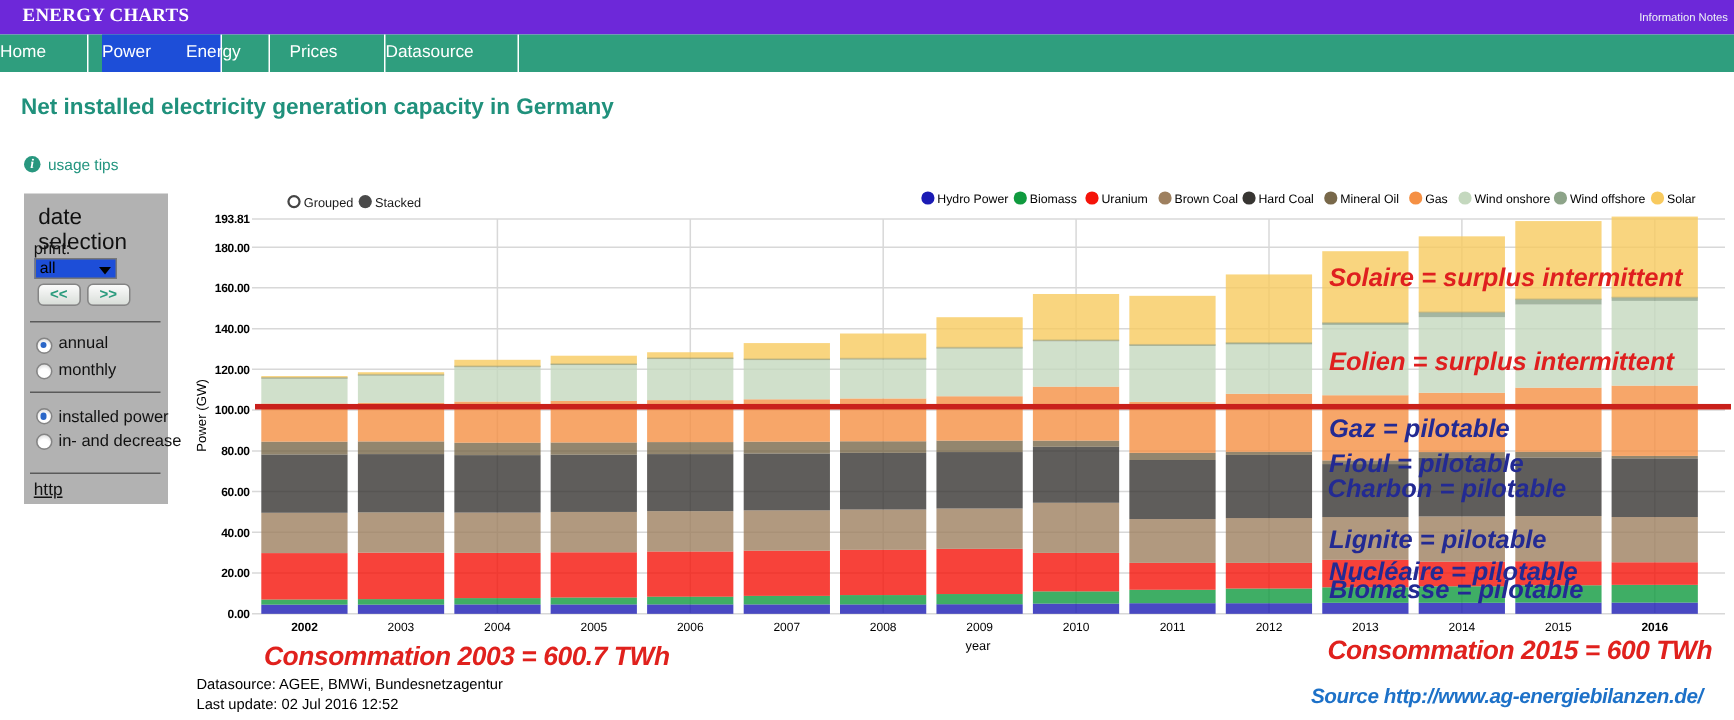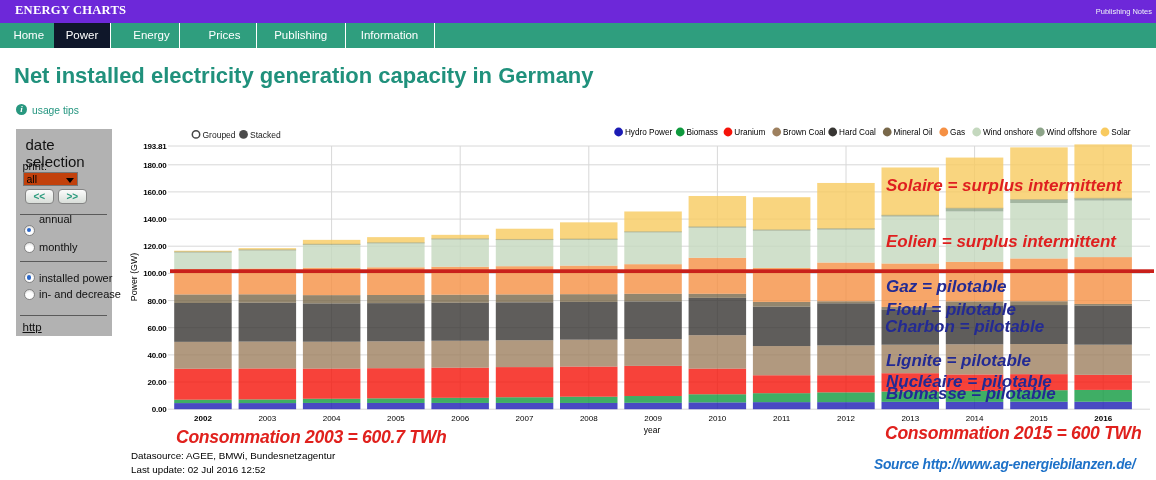--- a/index.html
+++ b/index.html
@@ -3,31 +3,31 @@
 <style>
 *{margin:0;padding:0;box-sizing:border-box}
 html,body{width:1156px;height:480px;overflow:hidden;background:#fff;
  font-family:"Liberation Sans",sans-serif}
 #hdr{position:absolute;left:0;top:0;width:1156px;height:23px;background:#6d28d9}
 #hdr .t{position:absolute;left:15px;top:3px;color:#fff;
  font-family:"Liberation Serif",serif;font-weight:bold;font-size:12.6px;letter-spacing:0.2px}
 #hdr .p{position:absolute;right:4px;top:7px;color:#eef4f6;font-size:7.5px}
 #nav{position:absolute;left:0;top:23px;width:1156px;height:25px;background:#2f9e7e}
 #nav div{position:absolute;top:0;height:25px;border-right:1px solid #fff;
- color:#fff;font-size:11.5px;text-align:center;line-height:25px}
-#title{position:absolute;left:14px;top:63px;color:#20917c;font-size:22px;font-weight:bold}
+ color:#fff;font-size:11.5px;text-align:left;line-height:25px}
+#title{position:absolute;left:14px;top:63px;color:#20917c;font-size:15px;font-weight:bold}
 #utip{position:absolute;left:16px;top:104px}
 #utip .ic{position:absolute;left:0;top:0;width:11px;height:11px;border-radius:50%;
  background:#28977f;color:#fff;font-family:"Liberation Serif",serif;font-style:italic;
  font-weight:bold;font-size:9px;text-align:center;line-height:11px}
 #utip .tx{position:absolute;left:16px;top:0.5px;color:#23957f;font-size:10.3px;font-weight:normal;white-space:nowrap}
 #sb{position:absolute;left:15.5px;top:129px;width:96px;height:207px;background:#b2b2b2}
 #sb .ds{position:absolute;left:10px;top:7px;font-size:15px;font-weight:normal;color:#111}
 #sb .yr{position:absolute;left:7px;top:31px;font-size:11px;color:#111}
-#sel{position:absolute;left:7px;top:43px;width:55px;height:14px;background:#c2410c;
+#sel{position:absolute;left:7px;top:43px;width:55px;height:14px;background:#1d4ed8;
  border:1px solid #777;font-size:10.5px;line-height:13px;padding-left:3px}
 #sel .ar{position:absolute;right:3px;top:5px;width:0;height:0;
  border-left:4.5px solid transparent;border-right:4.5px solid transparent;border-top:5px solid #000}
 .btn{position:absolute;top:60px;width:29.5px;height:15px;border:1px solid #858585;border-radius:4px;
  background:linear-gradient(#fbfbfb,#d9ded9);color:#2a9b7d;font-weight:bold;font-size:10px;
  text-align:center;line-height:14px}
 #sb hr{position:absolute;left:4px;width:87px;border:none;border-top:1px solid #5a5a5a}
 .rad{position:absolute;width:11px;height:11px;border-radius:50%;background:radial-gradient(circle at 50% 70%,#fff 45%,#dcdcdc 85%,#c2c2c2);border:1px solid #858585}
 .rad.on::after{content:"";position:absolute;left:2.4px;top:2.4px;width:4.6px;height:4.6px;
  border-radius:50%;background:#2a66c8}
@@ -282,44 +282,43 @@
 <text x="886" y="386.5" font-size="17" font-weight="bold" font-style="italic" fill="#232a93">Nucléaire = pilotable</text>
 <text x="886" y="398.8" font-size="17" font-weight="bold" font-style="italic" fill="#232a93">Biomasse = pilotable</text>
 <text x="176" y="443.2" font-size="17.6" font-weight="bold" font-style="italic" fill="#e0211d" letter-spacing="-0.3">Consommation 2003 = 600.7 TWh</text>
 <text x="885" y="439.2" font-size="17.6" font-weight="bold" font-style="italic" fill="#e0211d" letter-spacing="-0.3">Consommation 2015 = 600 TWh</text>
 <text x="874" y="468.8" font-size="13.8" font-weight="bold" font-style="italic" fill="#1d71c8" letter-spacing="-0.3">Source http://www.ag-energiebilanzen.de/</text>
 <text x="131" y="459" font-size="9.8" fill="#000">Datasource: AGEE, BMWi, Bundesnetzagentur</text>
 <text x="131" y="472.5" font-size="9.8" fill="#000">Last update: 02 Jul 2016 12:52</text>
 </svg>
 <div id="hdr">
     <span class="t">ENERGY CHARTS</span>
-    <span class="p">Publishing Notes</span>
+    <span class="p">Information Notes</span>
   </div>
 <div id="nav">
  <div style="left:0;width:58.5px">Home</div>
- <div style="left:54px;width:57px;background:#0f172a">Power</div>
+ <div style="left:68px;width:80px;background:#1d4ed8">Power</div>
  <div style="left:124px;width:56px">Energy</div>
  <div style="left:193px;width:64px">Prices</div>
- <div style="left:257px;width:88.5px">Publishing</div>
- <div style="left:345.5px;width:89px">Information</div>
+ <div style="left:257px;width:88.5px">Datasource</div>
 </div>
 <div id="title">Net installed electricity generation capacity in Germany</div>
 <div id="utip">
     <span class="ic">i</span>
     <span class="tx">usage tips</span>
   </div>
 <div id="sb">
  <div class="ds">date selection</div>
  <div class="yr">print:</div>
  <div id="sel">all<span class="ar"></span></div>
  <div class="btn" style="left:9px">&lt;&lt;</div>
  <div class="btn" style="left:42px">&gt;&gt;</div>
  <hr style="top:85px">
  <div class="rad on" style="left:8px;top:95.5px"></div>
-    <div class="rlb" style="left:23.5px;top:84px">annual</div>
+    <div class="rlb" style="left:23.5px;top:94px">annual</div>
  <div class="rad" style="left:8px;top:112.5px"></div>
     <div class="rlb" style="left:23.5px;top:112px">monthly</div>
  <hr style="top:132px">
  <div class="rad on" style="left:8px;top:143px"></div>
     <div class="rlb" style="left:23.5px;top:142.5px">installed power</div>
  <div class="rad" style="left:8px;top:159.5px"></div>
     <div class="rlb" style="left:23.5px;top:159px">in- and decrease</div>
  <hr style="top:186px">
  <div class="pr">http</div>
 </div>

